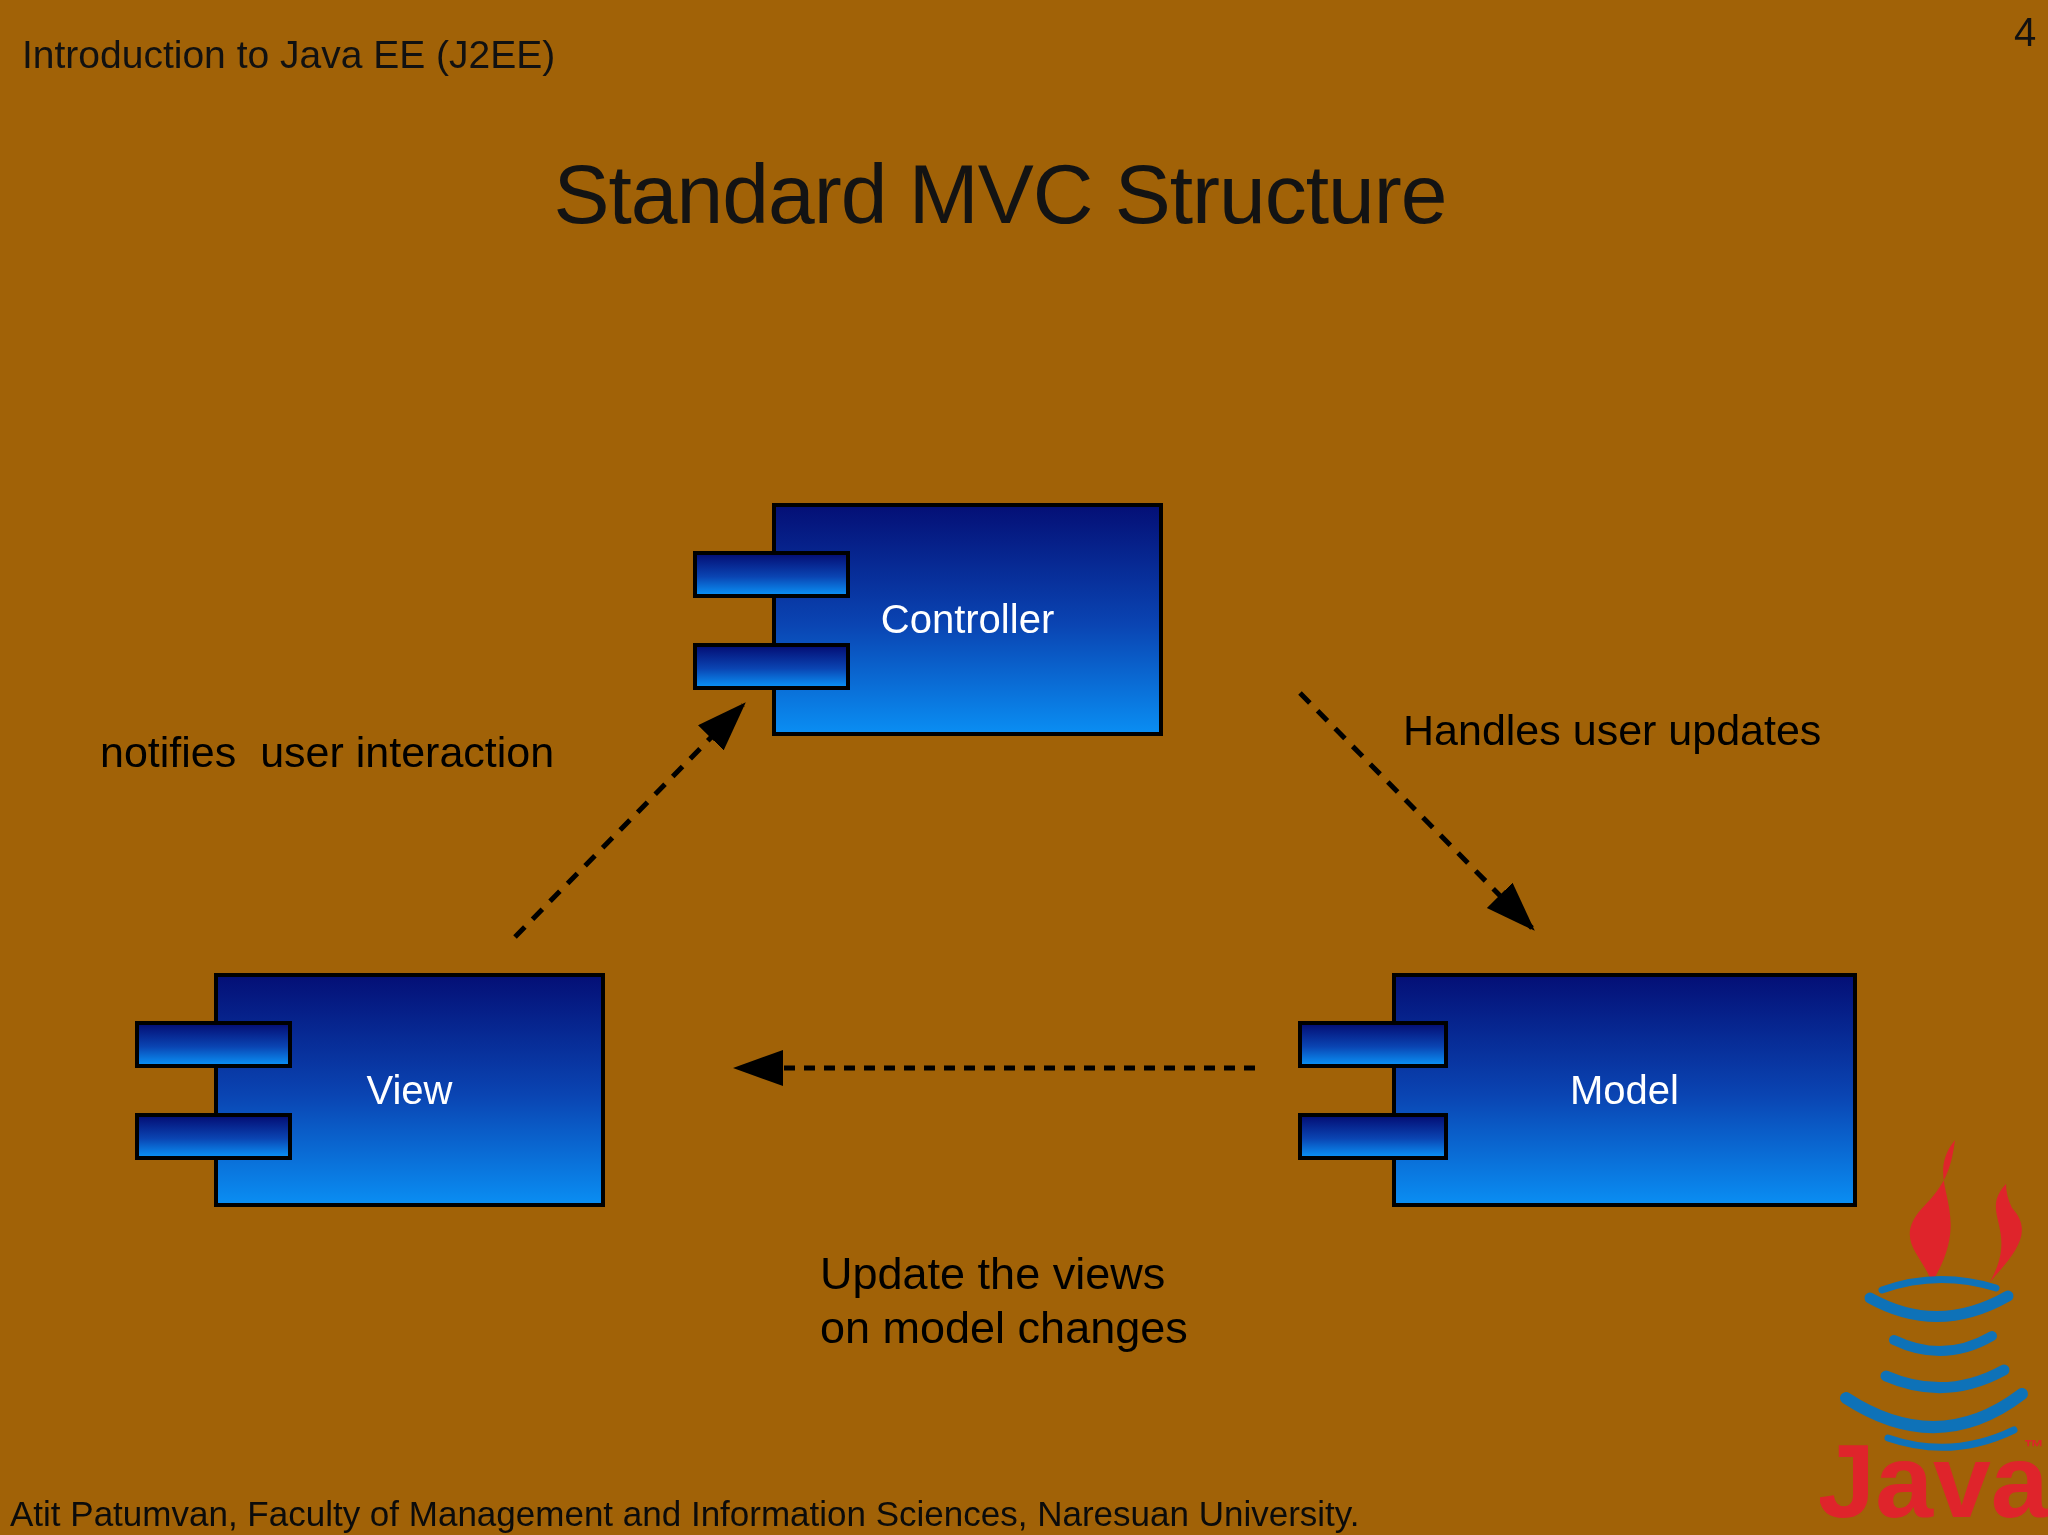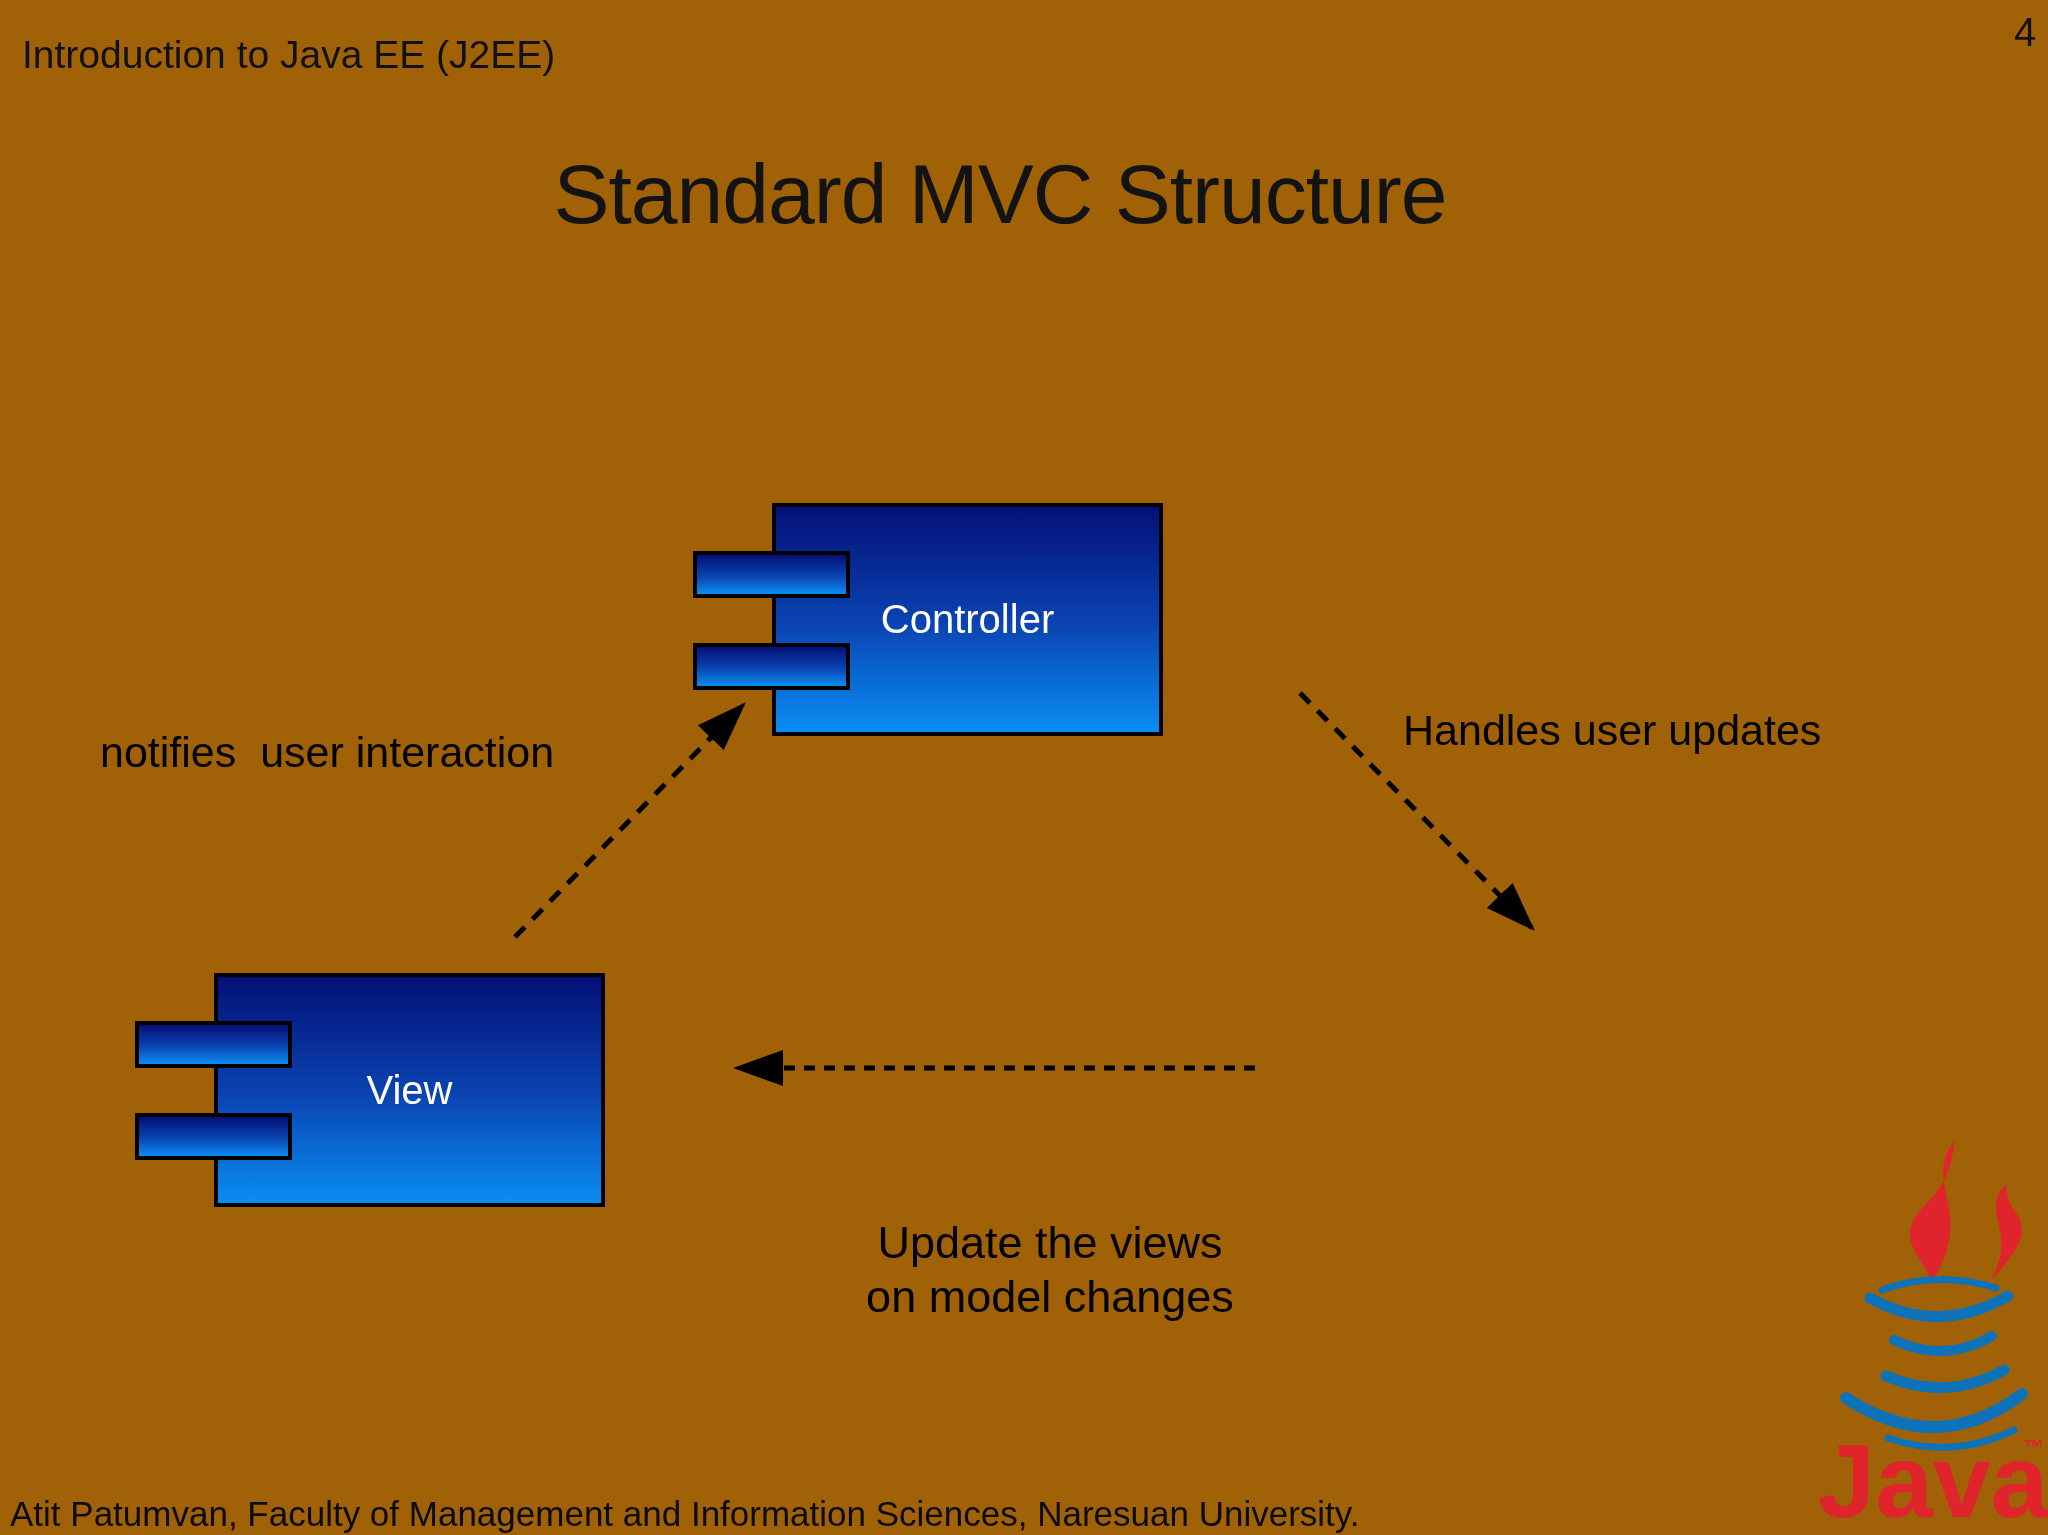--- a/index.html
+++ b/index.html
@@ -37,21 +37,21 @@
   #comp-view .comp-body{left:79px;width:391px;height:234px;}
   #comp-model{left:1298px;top:973px;width:559px;height:234px;}
   #comp-model .comp-body{left:94px;width:465px;height:234px;}
   #comp-model .comp-tab{width:150px;}
   .tab-1{top:48px;}
   .tab-2{top:140px;}
 
   
   .label-notifies{left:100px;top:728px;font-size:43px;white-space:pre;}
   .label-handles{left:1403px;top:706px;font-size:43px;}
-  .label-update{left:820px;top:1216px;width:460px;text-align:center;font-size:45px;line-height:1.2;}
+  .label-update{left:820px;top:1247px;width:460px;text-align:left;font-size:45px;line-height:1.2;}
 
   
   #arrows{left:0;top:0;}
   .arrow-line{stroke:var(--arrow);stroke-width:5;fill:none;}
   .arrowhead{fill:var(--arrow);stroke:none;}
 
   
   #java-logo{left:1820px;top:1092px;}
   .flame{fill:var(--java-red);}
   .cup-stroke{stroke:var(--java-blue);fill:none;stroke-linecap:round;}
@@ -86,20 +86,27 @@
   </div>
 
   <div id="comp-view" class="component">
     <div class="comp-body">
       <span class="comp-label">View</span>
     </div>
     <div class="comp-tab tab-1"></div>
     <div class="comp-tab tab-2"></div>
   </div>
 
+  <div id="comp-model" class="component">
+    <div class="comp-body">
+      <span class="comp-label">Model</span>
+    </div>
+    <div class="comp-tab tab-1"></div>
+    <div class="comp-tab tab-2"></div>
+  </div>
 
   <div class="abs label-notifies">notifies  user interaction</div>
   <div class="abs label-handles">Handles user updates</div>
   <div class="abs label-update">
     <div>Update the views</div>
     <div>on model changes</div>
   </div>
 
   <svg id="java-logo" class="abs" width="228" height="443" viewBox="0 0 228 443">
     <path class="flame" d="M135 48 C100 92 158 116 112 190 C100 160 72 146 106 112 C128 90 132 70 135 48 Z"></path>

